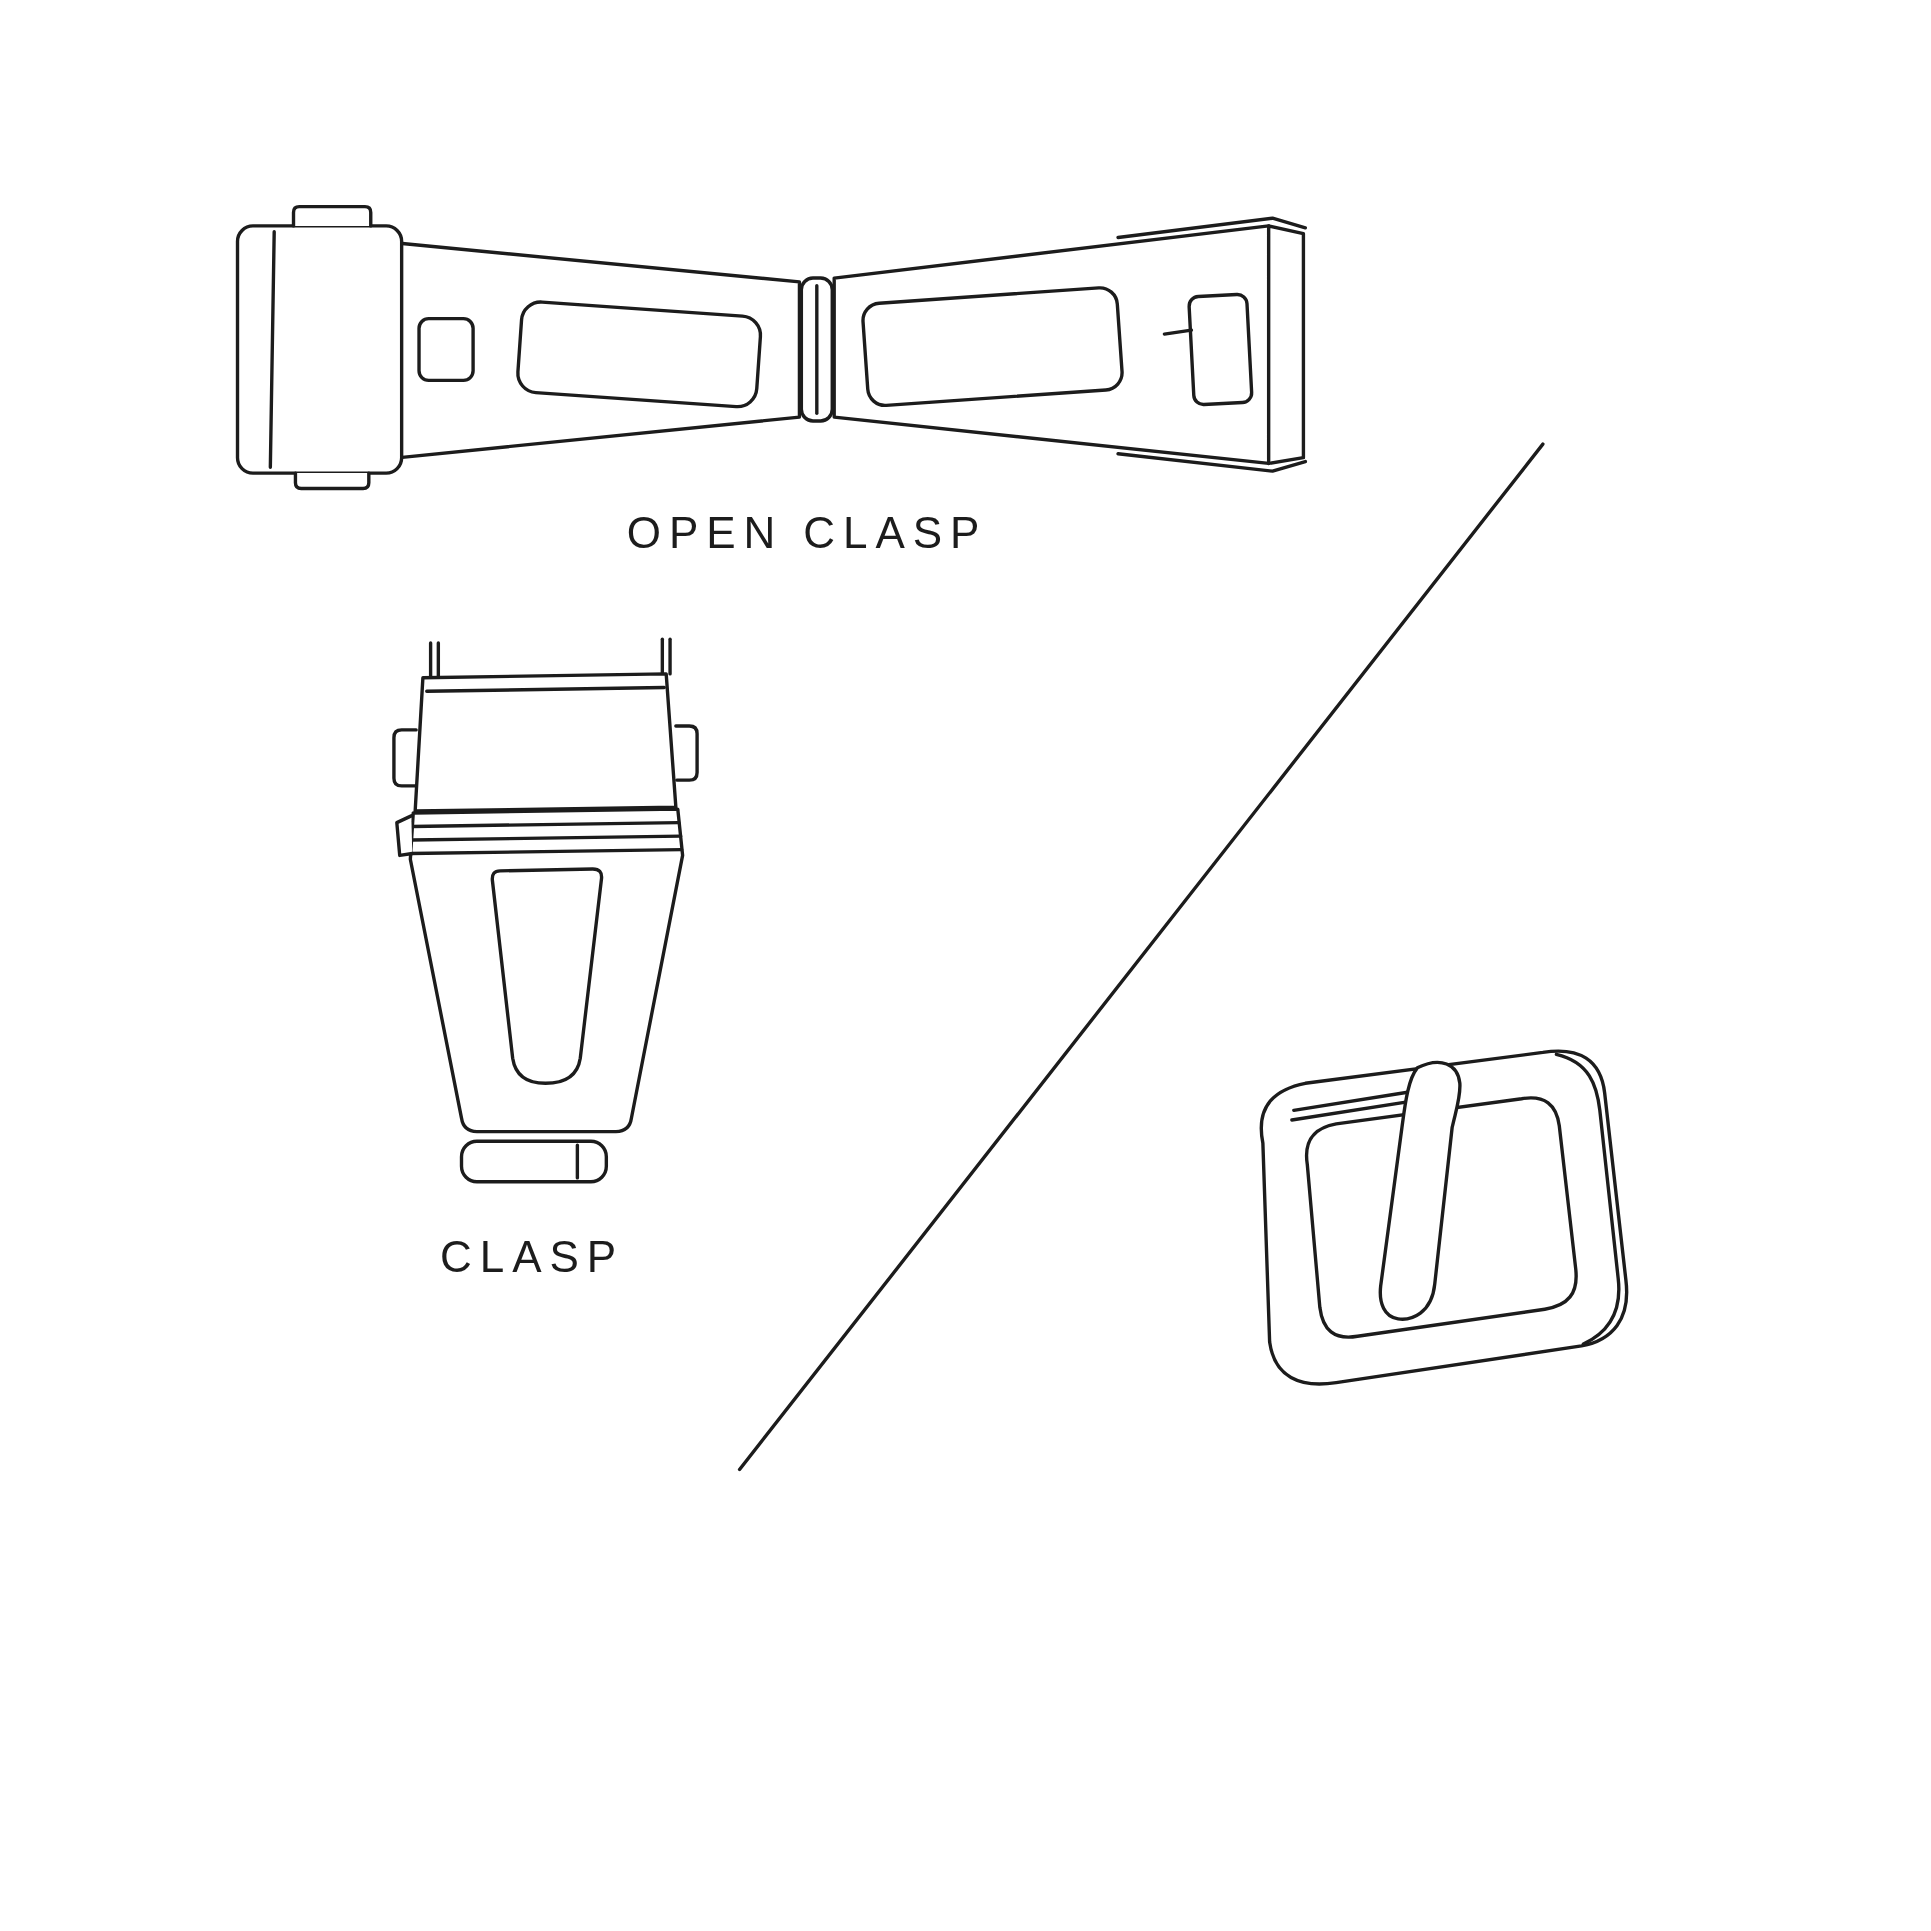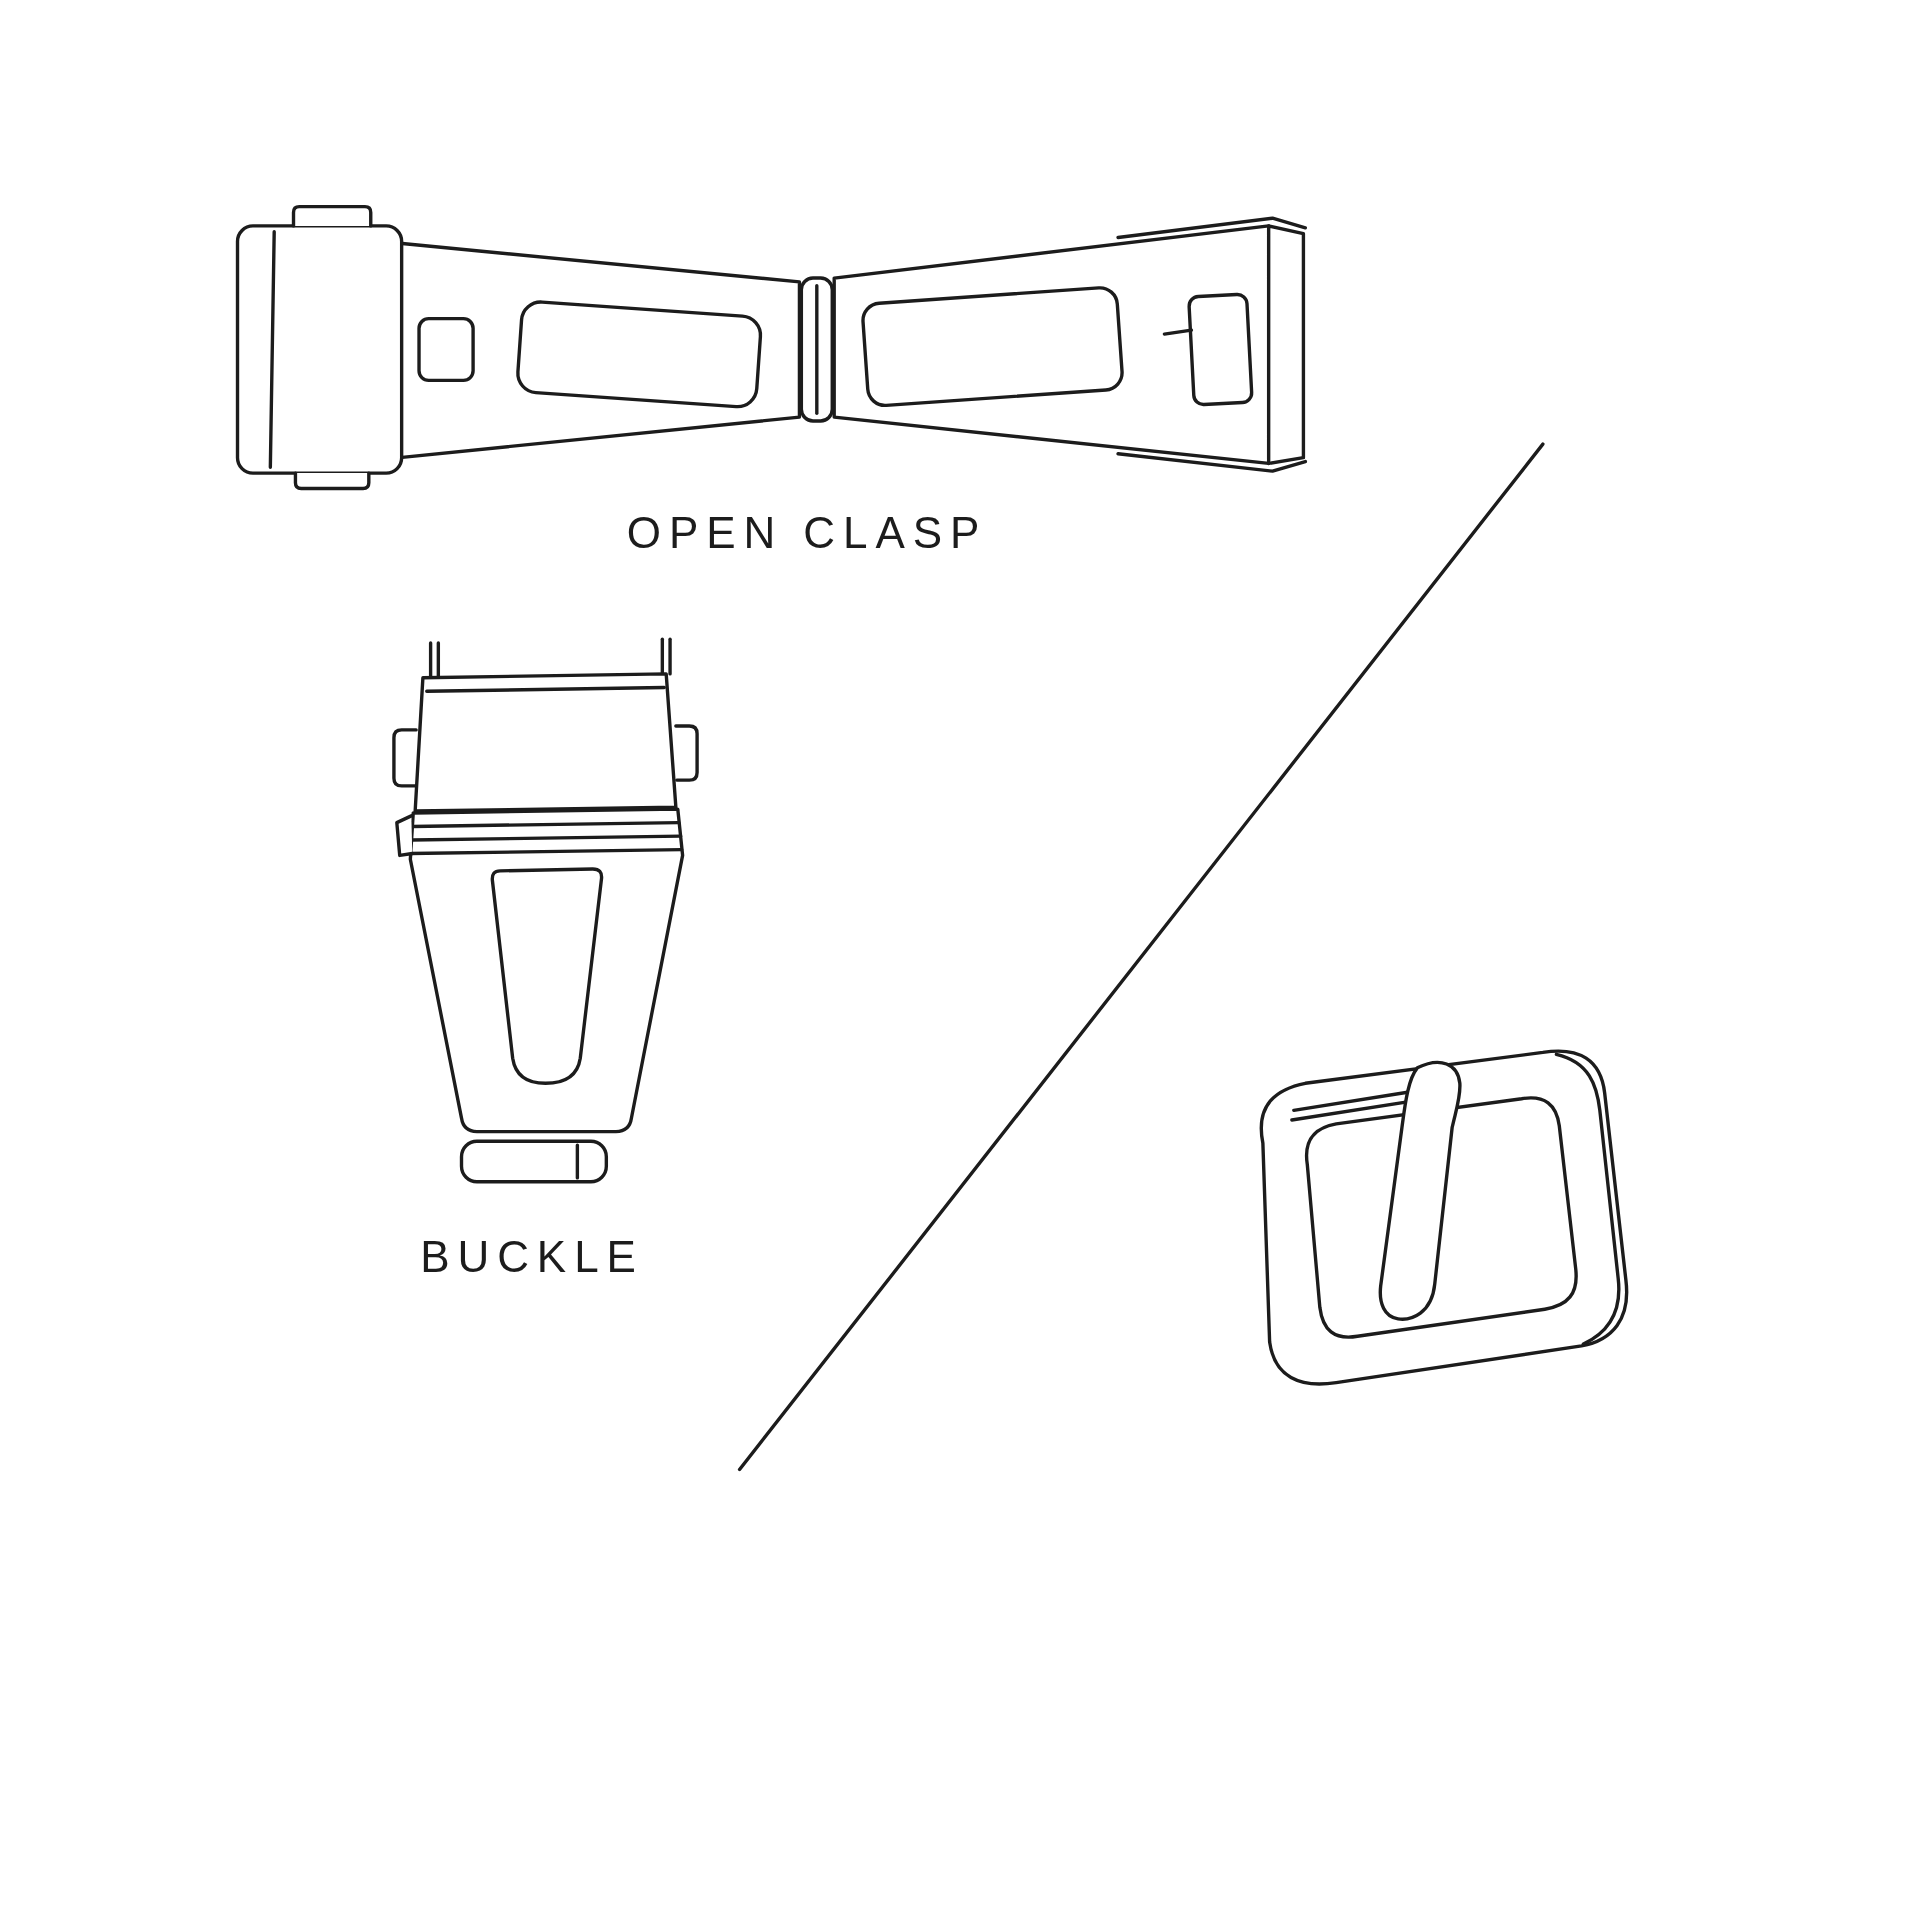--- a/index.html
+++ b/index.html
@@ -118,17 +118,17 @@
       <path d="M 1340,1150 L 1466,1130"></path>
 
       <circle class="solid" cx="1488" cy="1142" r="13"></circle>
 
       <path class="solid" d="M 1468,1106 C 1492,1094 1510,1102 1512,1122 C 1513,1136 1508,1150 1504,1168 L 1486,1330 C 1483,1360 1462,1368 1448,1366 C 1434,1364 1428,1350 1430,1332 L 1452,1168 C 1455,1146 1458,1118 1468,1106 Z"></path>
     </g>
   </svg>
 
   <div class="label caption" style="left:807px; top:508px;">OPEN CLASP</div>
 
-  <div class="label caption" style="left:532px; top:1232px;">BUCKLE</div>
+  <div class="label caption" style="left:532px; top:1232px;">CLASP</div>
 
 
 </div>
 
 
 </body></html>

